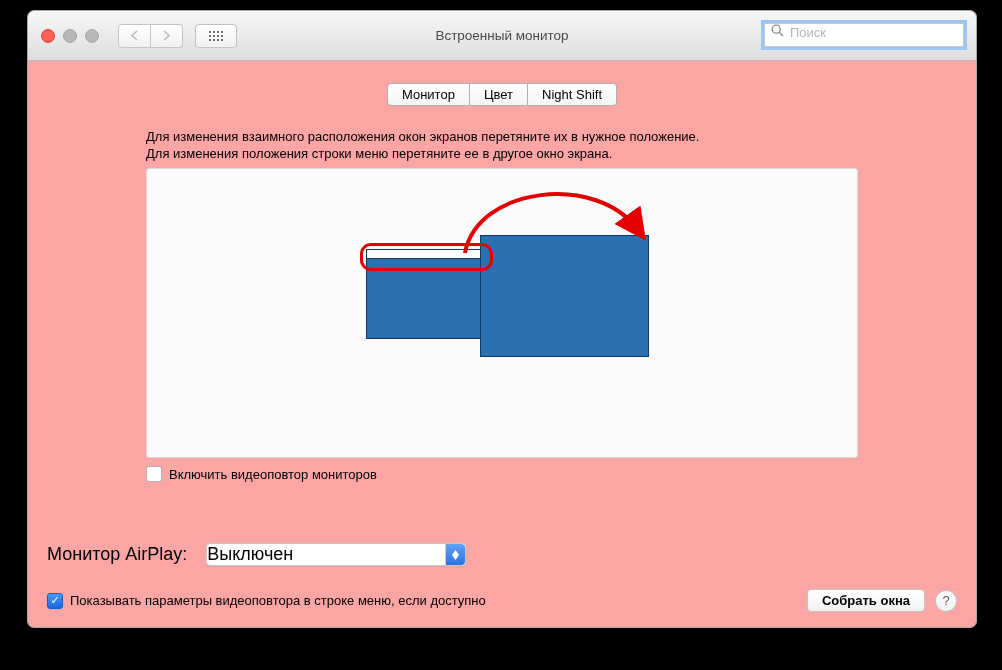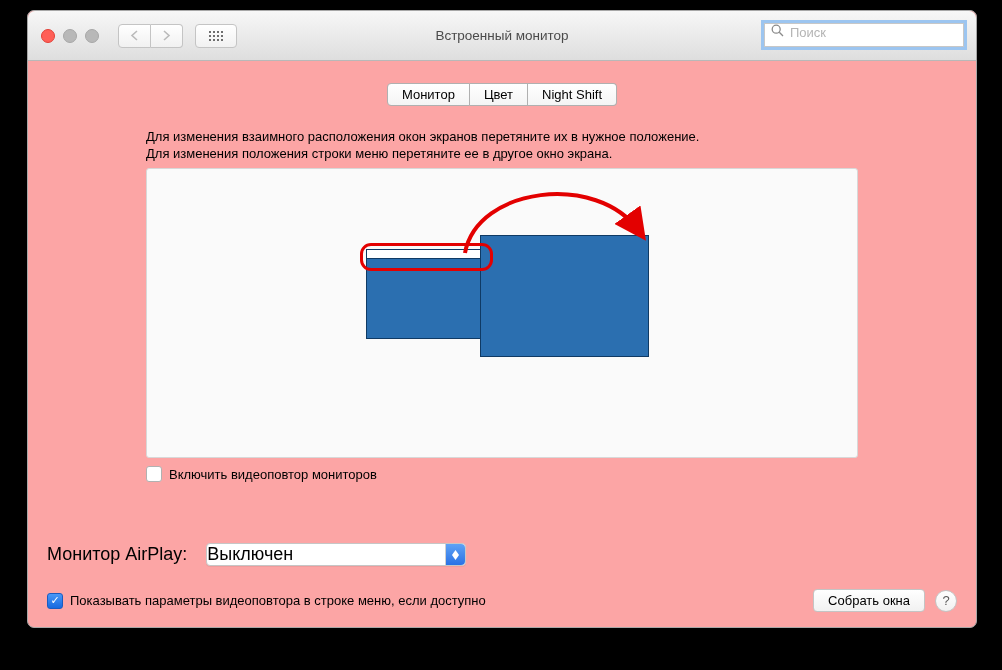--- a/index.html
+++ b/index.html
@@ -60,21 +60,21 @@
   .airplay{position:absolute;left:19px;bottom:62px;display:flex;align-items:center;gap:19px;font-size:18px;}
   .select{position:relative;width:258px;height:21px;border:1px solid #c6c6c6;border-radius:4px;
           background:#fff;display:flex;align-items:center;
           box-shadow:0 1px 0 rgba(0,0,0,.05);}
   .select .caps{position:absolute;right:0;top:0;bottom:0;width:19px;border-left:1px solid #cfcfcf;
                border-radius:0 4px 4px 0;background:linear-gradient(#5fa2f5,#2a72e5);
                display:flex;flex-direction:column;align-items:center;justify-content:center;color:#fff;gap:0;}
   .select .caps svg{display:block;}
   .footer{position:absolute;left:19px;right:19px;bottom:16px;display:flex;align-items:center;}
   .btn{height:21px;padding:0 14px;border:1px solid #c4c4c4;border-radius:4px;
-       background:linear-gradient(#ffffff,#f1f1f1);font-size:13px;line-height:21px;}
+       background:linear-gradient(#ffffff,#f1f1f1);font-size:13px;line-height:21px;font-weight:bold;}
   .help{width:20px;height:20px;border:1px solid #c4c4c4;border-radius:50%;
         background:linear-gradient(#ffffff,#f1f1f1);margin-left:10px;font-size:13px;color:#5a5a5a;
         display:flex;align-items:center;justify-content:center;}
 </style>
 </head>
 <body>
 
 <div class="window">
 
   <div class="titlebar">

